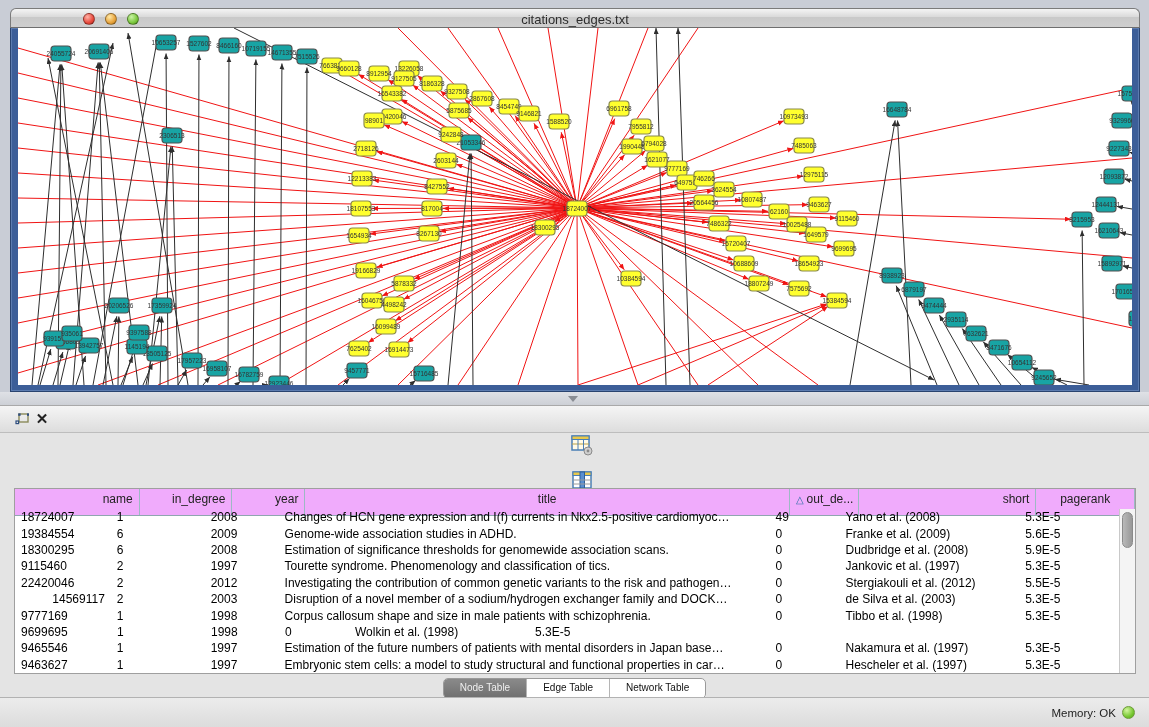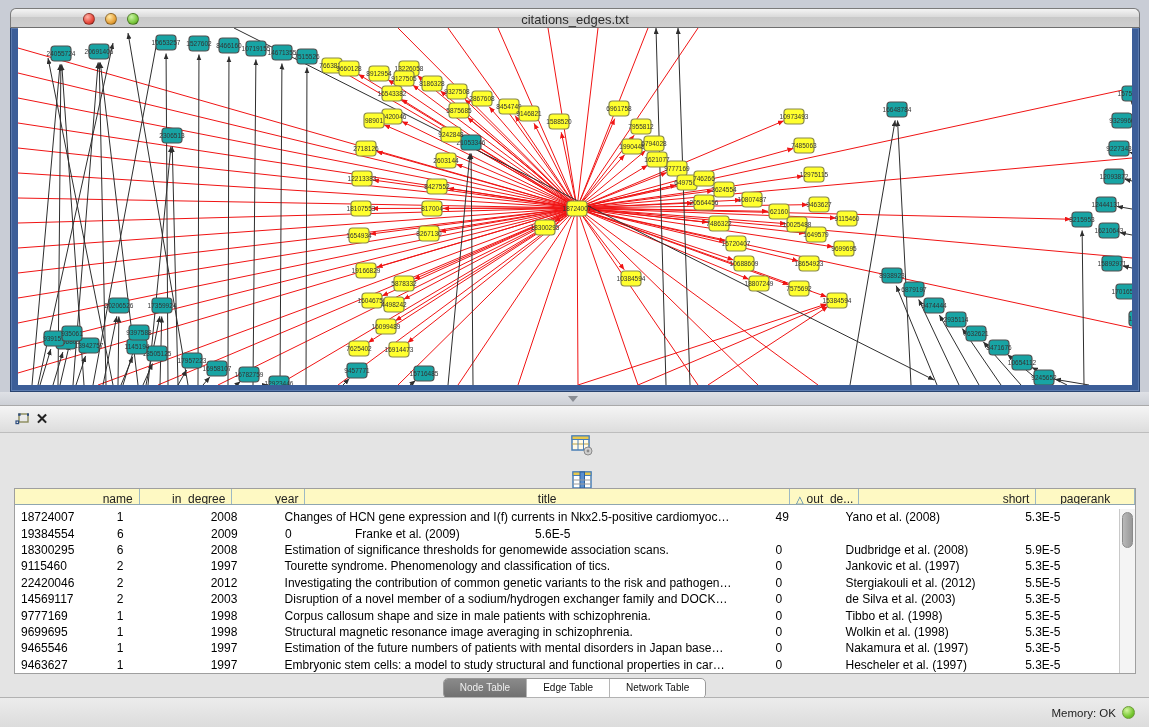--- a/index.html
+++ b/index.html
@@ -48,21 +48,21 @@
   .tb-icon { width:26px; height:26px; display:flex; align-items:center; justify-content:center; }
   .fx-label { font-family:"DejaVu Serif", serif; font-style:italic; font-weight:bold; font-size:14px; color:#222; }
   .table-select { width:390px; height:24px; margin-left:14px; border:1px solid #9a9a9a; border-radius:4px;
                   background:linear-gradient(#ffffff,#f1f1f1); display:flex; align-items:center; padding:0 6px 0 10px;
                   font-size:12.5px; color:#111; }
   .table-select .sel-text { flex:1; }
   .stepper { display:flex; flex-direction:column; align-items:center; line-height:5px; }
   .stepper span { font-size:8px; color:#444; height:6px; }
   
   .grid-wrap { position:absolute; left:14px; top:82px; width:1122px; height:186px; background:#fff; border:1px solid #9f9f9f; }
-  .grid-header { display:flex; height:16px; background:#fef9c3; border-bottom:1px solid #8fa6b0;padding-left:30px; }
+  .grid-header { display:flex; height:27px; background:#f0abfc; border-bottom:1px solid #8fa6b0;padding-left:30px; }
   .gh-cell { font-size:12px; color:#222; padding:3px 6px 0 6px; border-right:1px solid #9db9c4; overflow:hidden; white-space:nowrap; }
   .sort-tri { color:#2f6fa8; font-size:10px; margin-right:3px; }
   .grid-body { position:absolute; left:0; top:20px; right:16px; bottom:0; overflow:hidden; }
   .grid-row { display:flex; height:16.4px; align-items:center; }
   .gr-cell { font-size:12px; color:#000; padding:0 6px; overflow:hidden; white-space:nowrap; }
   .vscroll { position:absolute; right:0; top:20px; width:16px; bottom:0; background:#f4f4f4; border-left:1px solid #c9c9c9; }
   .vthumb { position:absolute; left:2px; top:3px; width:11px; height:36px; border-radius:6px;
             background:linear-gradient(90deg,#b9b9b9,#989898); border:1px solid #8a8a8a; }
   
   .tabbar { position:absolute; left:0; right:0; top:272px; height:22px; display:flex; justify-content:center; }
@@ -801,20 +801,21 @@
           <div class="gr-cell" style="width: 74px;">2008</div>
           <div class="gr-cell" style="width: 492px;">Changes of HCN gene expression and I(f) currents in Nkx2.5-positive cardiomyoc…</div>
           <div class="gr-cell" style="width: 70px;">49</div>
           <div class="gr-cell" style="width: 180px;">Yano et al. (2008)</div>
           <div class="gr-cell" style="width: 100px;">5.3E-5</div>
         </div>
         <div class="grid-row">
           <div class="gr-cell" style="width: 96px;">19384554</div>
           <div class="gr-cell" style="width: 94px;">6</div>
           <div class="gr-cell" style="width: 74px;">2009</div>
+          <div class="gr-cell" style="width: 492px;">Genome-wide association studies in ADHD.</div>
           <div class="gr-cell" style="width: 70px;">0</div>
           <div class="gr-cell" style="width: 180px;">Franke et al. (2009)</div>
           <div class="gr-cell" style="width: 100px;">5.6E-5</div>
         </div>
         <div class="grid-row">
           <div class="gr-cell" style="width: 96px;">18300295</div>
           <div class="gr-cell" style="width: 94px;">6</div>
           <div class="gr-cell" style="width: 74px;">2008</div>
           <div class="gr-cell" style="width: 492px;">Estimation of significance thresholds for genomewide association scans.</div>
           <div class="gr-cell" style="width: 70px;">0</div>
@@ -833,42 +834,41 @@
         <div class="grid-row">
           <div class="gr-cell" style="width: 96px;">22420046</div>
           <div class="gr-cell" style="width: 94px;">2</div>
           <div class="gr-cell" style="width: 74px;">2012</div>
           <div class="gr-cell" style="width: 492px;">Investigating the contribution of common genetic variants to the risk and pathogen…</div>
           <div class="gr-cell" style="width: 70px;">0</div>
           <div class="gr-cell" style="width: 180px;">Stergiakouli et al. (2012)</div>
           <div class="gr-cell" style="width: 100px;">5.5E-5</div>
         </div>
         <div class="grid-row">
-          <div class="gr-cell" style="width: 96px;">14569117</div>
+          <div class="gr-cell" style="width: 96px; text-align: right;">14569117</div>
           <div class="gr-cell" style="width: 94px;">2</div>
           <div class="gr-cell" style="width: 74px;">2003</div>
           <div class="gr-cell" style="width: 492px;">Disruption of a novel member of a sodium/hydrogen exchanger family and DOCK…</div>
           <div class="gr-cell" style="width: 70px;">0</div>
           <div class="gr-cell" style="width: 180px;">de Silva et al. (2003)</div>
           <div class="gr-cell" style="width: 100px;">5.3E-5</div>
         </div>
         <div class="grid-row">
           <div class="gr-cell" style="width: 96px;">9777169</div>
           <div class="gr-cell" style="width: 94px;">1</div>
           <div class="gr-cell" style="width: 74px;">1998</div>
           <div class="gr-cell" style="width: 492px;">Corpus callosum shape and size in male patients with schizophrenia.</div>
           <div class="gr-cell" style="width: 70px;">0</div>
           <div class="gr-cell" style="width: 180px;">Tibbo et al. (1998)</div>
           <div class="gr-cell" style="width: 100px;">5.3E-5</div>
         </div>
         <div class="grid-row">
           <div class="gr-cell" style="width: 96px;">9699695</div>
           <div class="gr-cell" style="width: 94px;">1</div>
           <div class="gr-cell" style="width: 74px;">1998</div>
-          <div class="gr-cell" style="width: 492px;">Structural magnetic resonance image averaging in schizophrenia.</div>
           <div class="gr-cell" style="width: 70px;">0</div>
           <div class="gr-cell" style="width: 180px;">Wolkin et al. (1998)</div>
           <div class="gr-cell" style="width: 100px;">5.3E-5</div>
         </div>
         <div class="grid-row">
           <div class="gr-cell" style="width: 96px;">9465546</div>
           <div class="gr-cell" style="width: 94px;">1</div>
           <div class="gr-cell" style="width: 74px;">1997</div>
           <div class="gr-cell" style="width: 492px;">Estimation of the future numbers of patients with mental disorders in Japan base…</div>
           <div class="gr-cell" style="width: 70px;">0</div>

